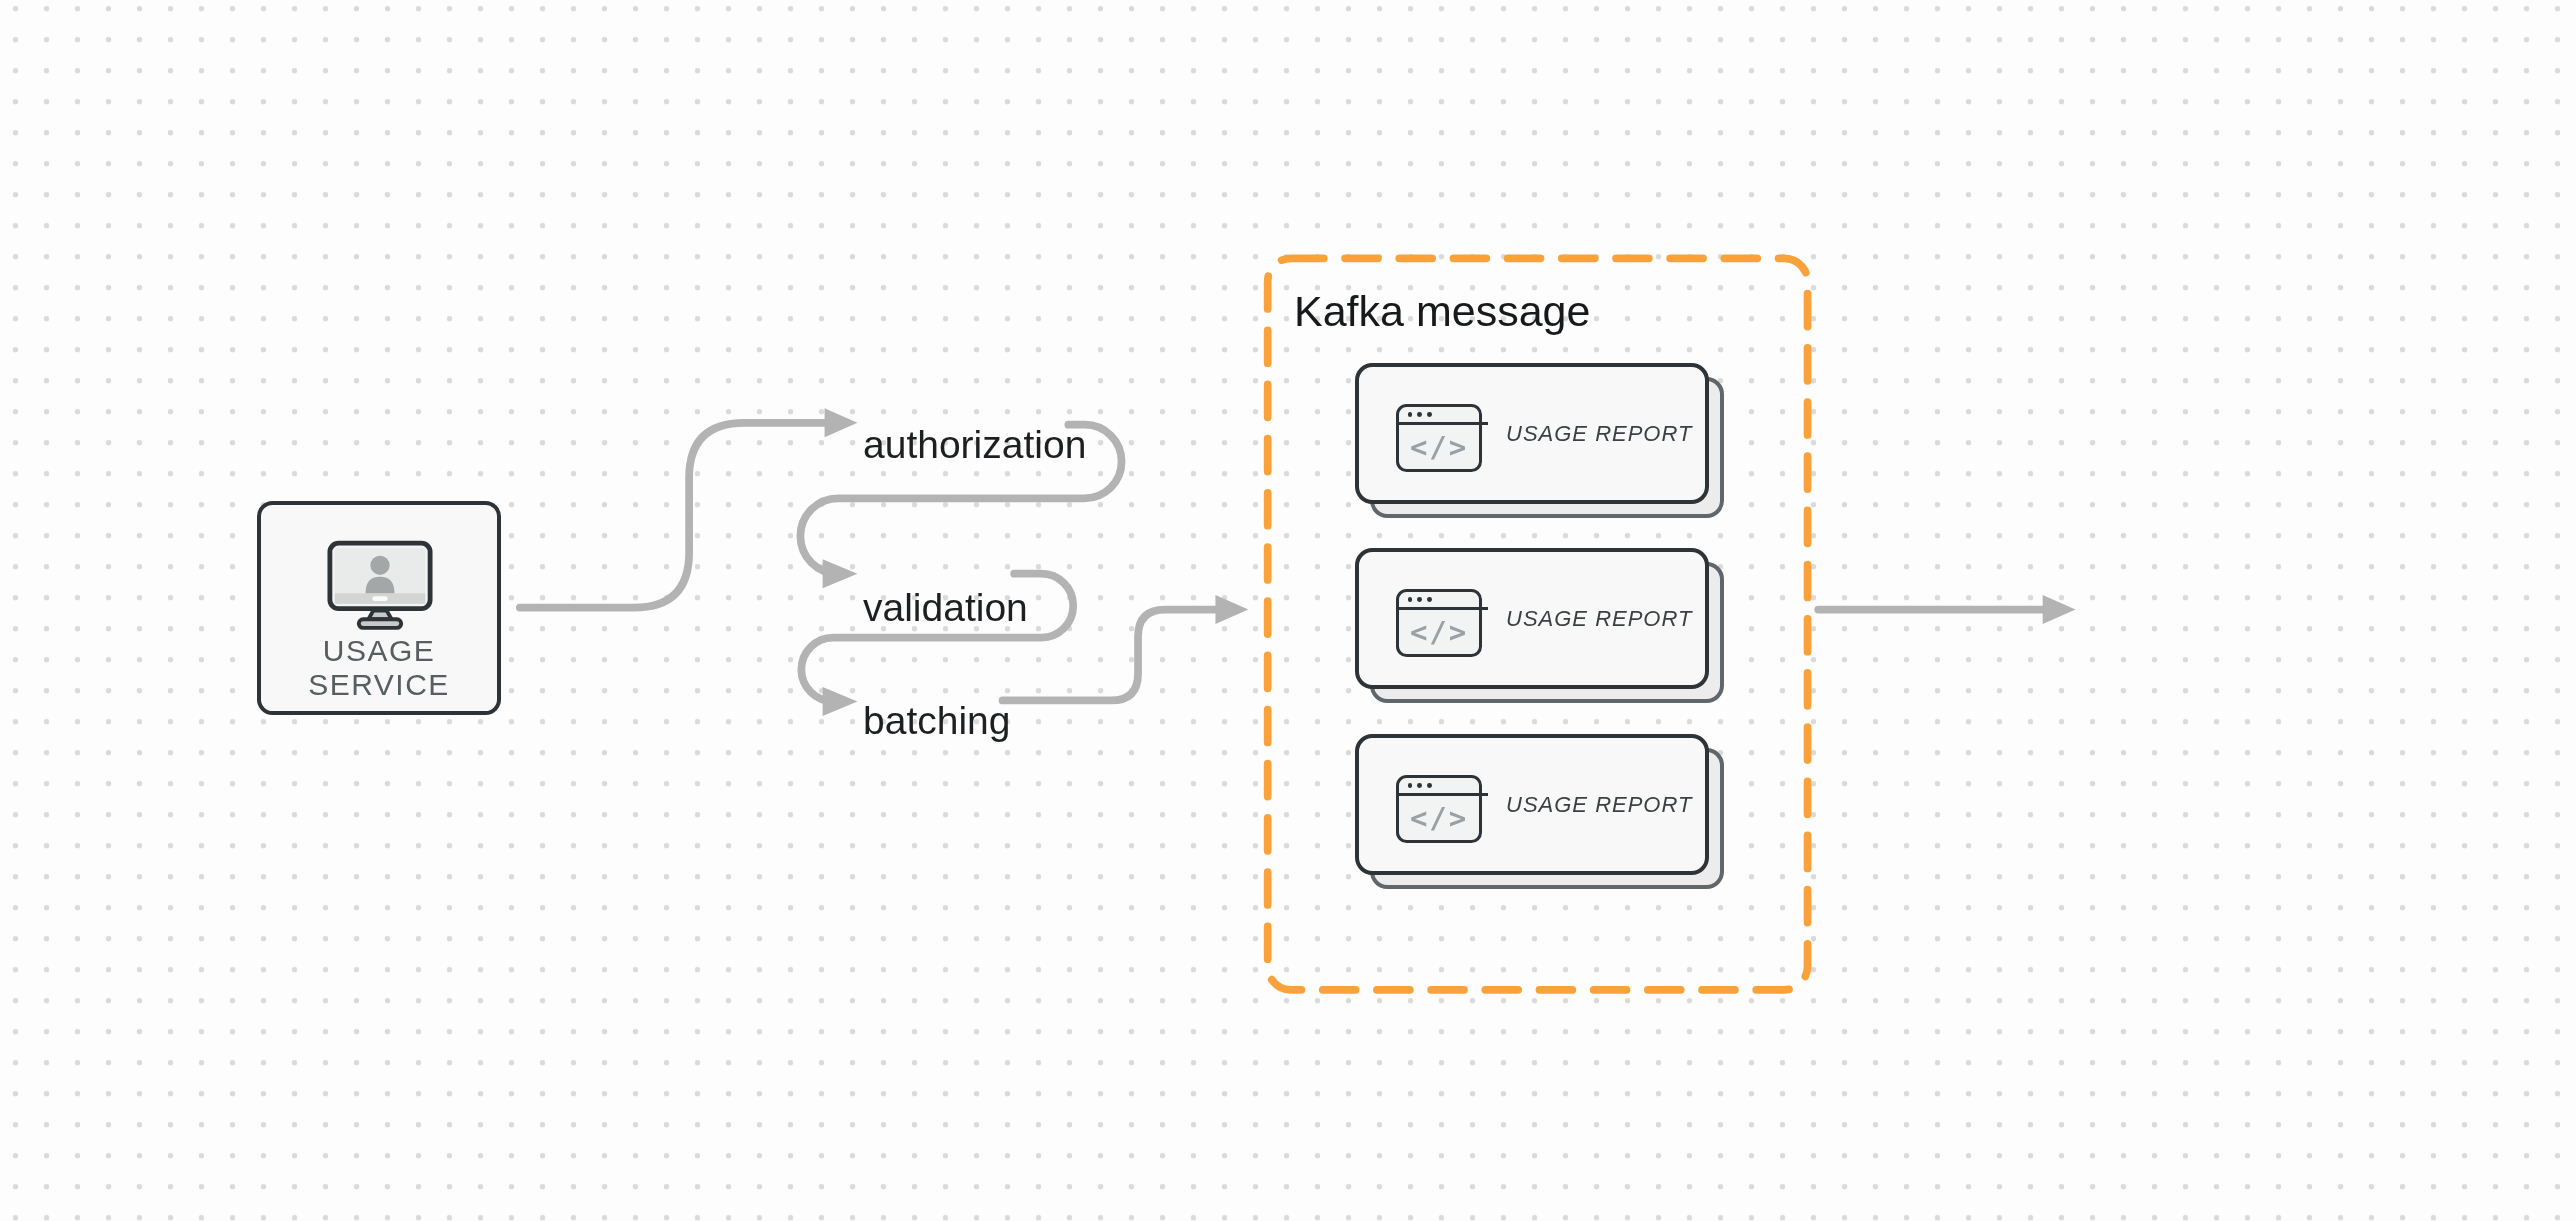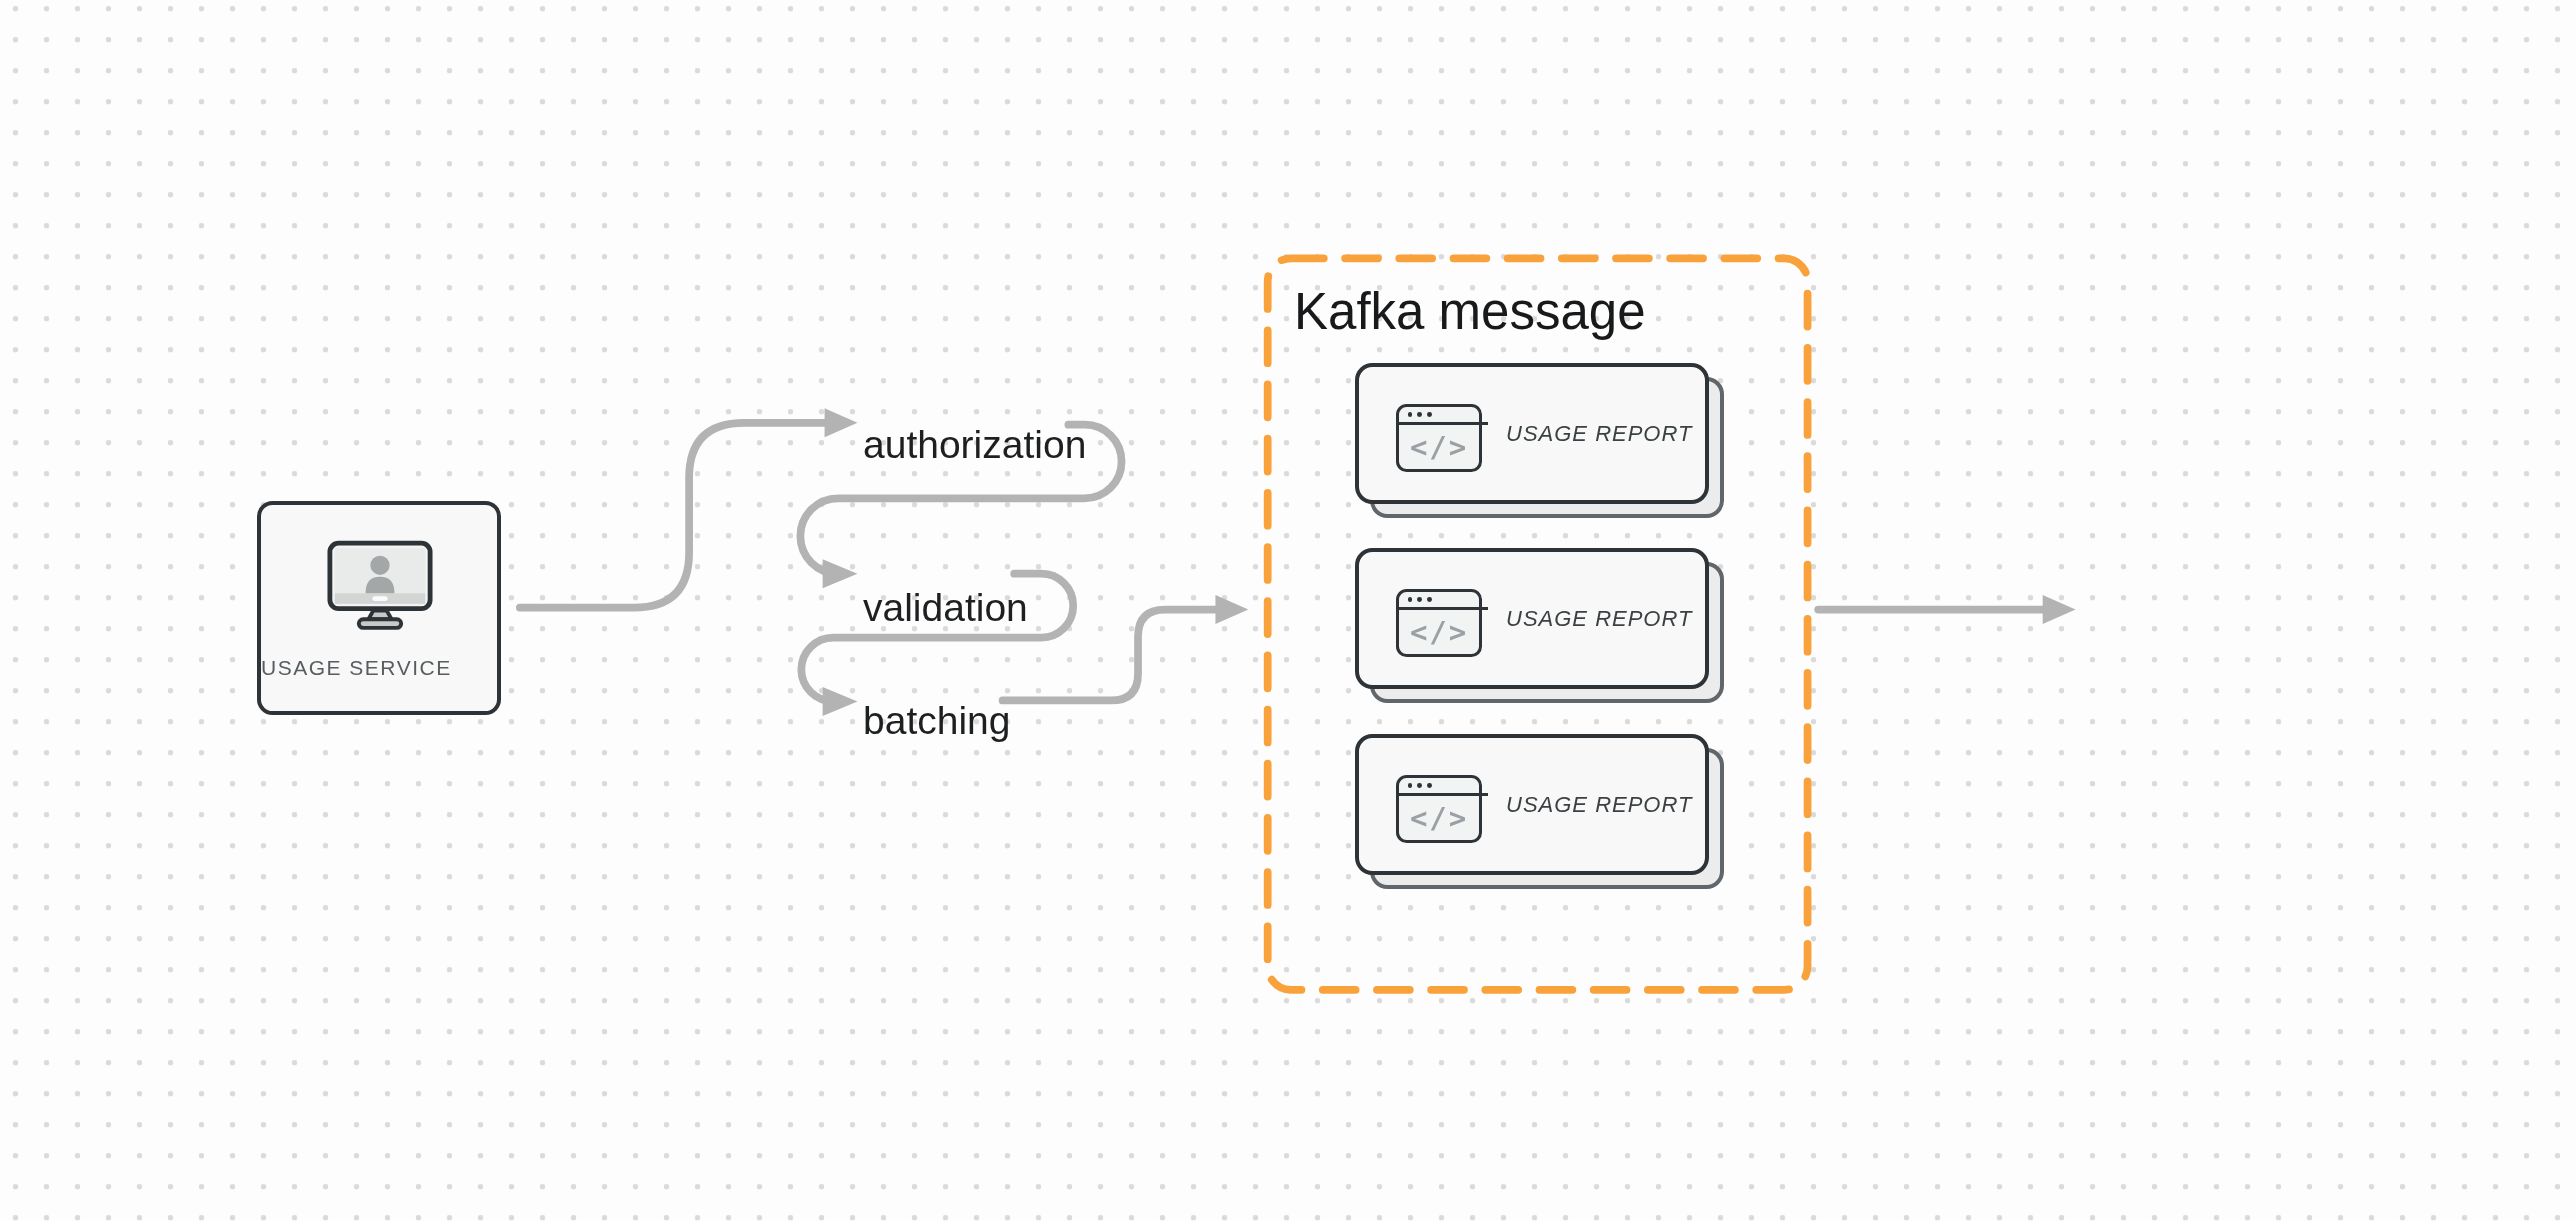--- a/index.html
+++ b/index.html
@@ -23,36 +23,36 @@
     border-radius:17.4px;
     box-sizing:border-box;
   }
 
   
   .usage-service{left:257px;top:501px;width:244px;height:214px;border-radius:15.5px;}
   .usage-service .icon-wrap{position:absolute;left:66px;top:35px;width:106px;height:93px;}
   .usage-service .node-label{
     position:absolute;left:0;top:163px;width:100%;
     transform:translateY(-50%);
-    font-size:21px;letter-spacing:1.5px;color:#585d60;
+    text-align:center;font-size:30px;letter-spacing:1.5px;color:#585d60;
   }
 
   
   .flow-label{
     position:absolute;left:863px;transform:translateY(-50%);
     font-size:39px;font-weight:500;color:#1d1f21;white-space:nowrap;margin-top:20px;
   }
   .flow-label.auth{top:425px;}
   .flow-label.valid{top:588px;}
   .flow-label.batch{top:701px;text-align:center;}
 
   
   .km-title{
     position:absolute;left:1294px;top:311px;transform:translateY(-50%);
-    font-size:51px;font-weight:500;color:#17191b;white-space:nowrap;
+    font-size:43px;font-weight:500;color:#17191b;white-space:nowrap;
   }
 
   
   .card{position:absolute;left:1355px;width:354px;height:141px;}
   .card.c1{top:363px;} .card.c2{top:548px;} .card.c3{top:734px;}
   .card .card-shadow{
     position:absolute;left:14.5px;top:13.5px;width:100%;height:100%;
     background:#ececec;border:4.8px solid #60666a;border-radius:17.4px;box-sizing:border-box;
   }
   .card .card-face{

